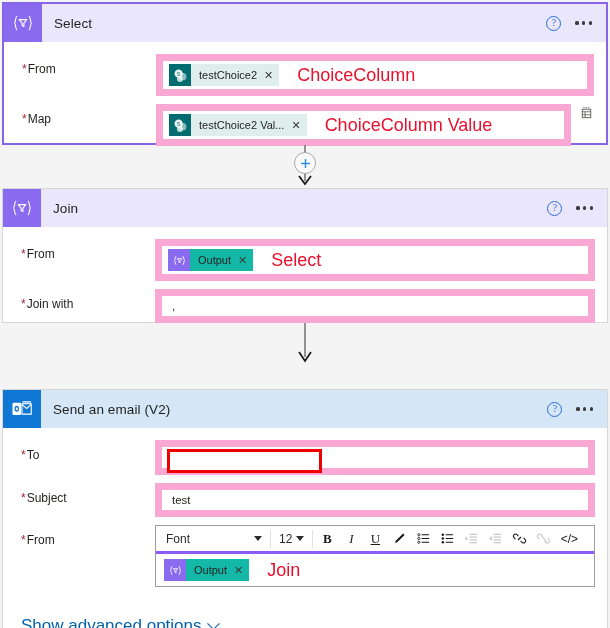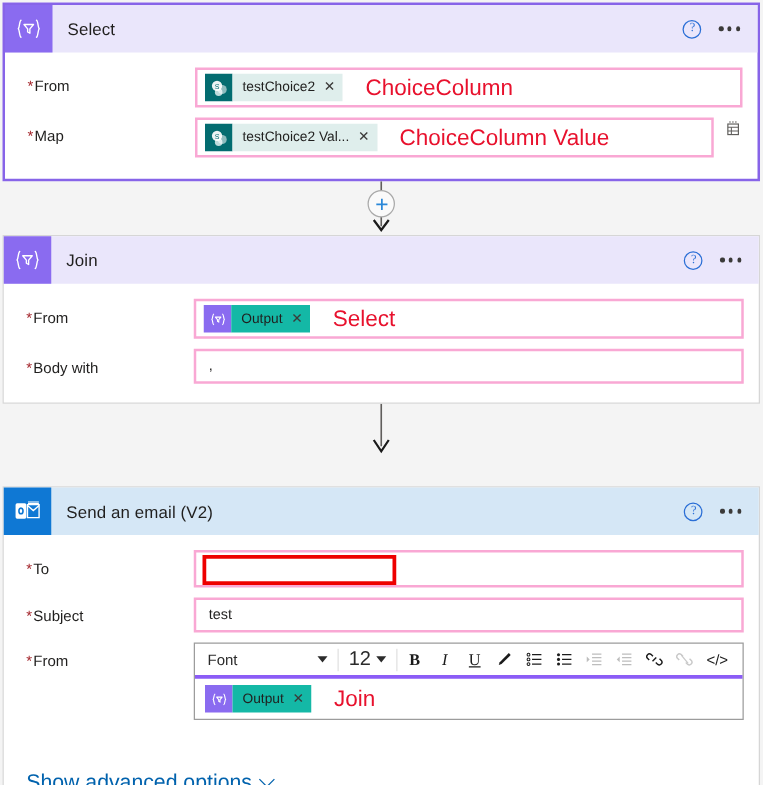--- a/index.html
+++ b/index.html
@@ -75,21 +75,21 @@
     font-size:12px;
     color:#201f1e;
     padding-top:8px;
     white-space:nowrap;
   }
   .req { color:#a4262c; margin-right:1px; }
 
   .field {
     flex:1 1 auto;
     min-height:28px;
-    border:2px solid #f9a8d4;
+    border:7px solid #f9a8d4;
     background:#ffffff;
     display:flex;
     align-items:center;
     padding:2px 6px;
     font-size:11.5px;
   }
   .field.plain { padding:4px 8px; min-height:28px; }
   .field.tall { min-height:30px; }
 
   .field-value { color:#201f1e; font-size:11.5px; padding-left:2px; }
@@ -156,21 +156,21 @@
     width:108px; height:26px;
     font-size:12px; color:#2b2b2b;
     padding-left:6px;
     justify-content:space-between;
     padding-right:6px;
   }
   .rte-size {
     display:flex; align-items:center;
     gap:4px;
     height:26px;
-    font-size:16px; color:#2b2b2b;
+    font-size:12px; color:#2b2b2b;
     padding:0 6px;
   }
   .caret { width:0;height:0;border-left:4px solid transparent;border-right:4px solid transparent;border-top:5px solid #2b2b2b; }
   .tb-btn {
     width:24px; height:26px;
     display:flex; align-items:center; justify-content:center;
     font-size:13px; color:#1b1b1b;
   }
   .tb-btn.dim { color:#bdbdbd; }
   .tb-sep { width:1px; height:18px; background:#e1e1e1; margin:0 2px; }
@@ -326,21 +326,21 @@
               <span class="token-text">Output</span>
               <span class="token-x">✕</span>
             </span>
           </span>
           <span class="annot">Select</span>
         </div>
       </div>
 
       <div class="row">
         <div class="row-label">
-          <span class="req">*</span><span>Body with</span>
+          <span class="req">*</span><span>Join with</span>
         </div>
         <div class="field plain">
           <span class="field-value">,</span>
         </div>
       </div>
 
     </div>
   </div>
 
   <div class="conn" style="top:323px; height:42px;">

